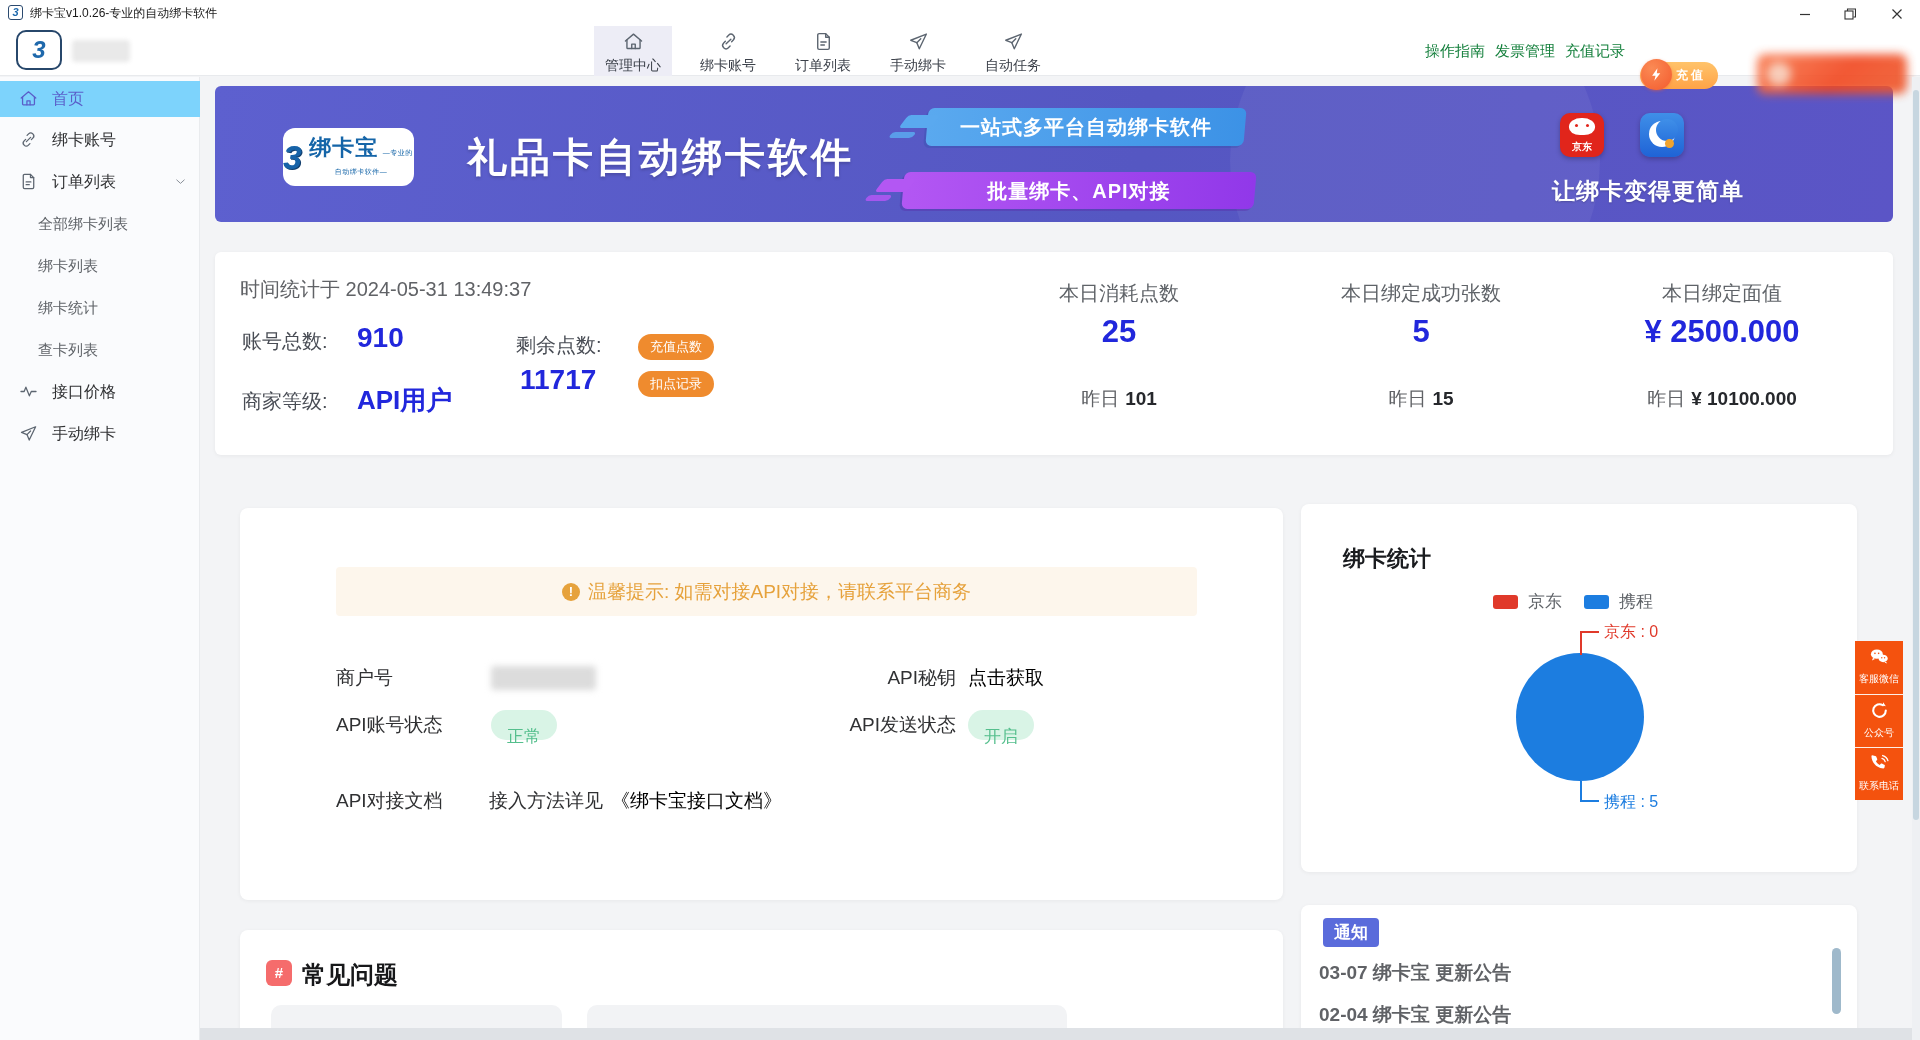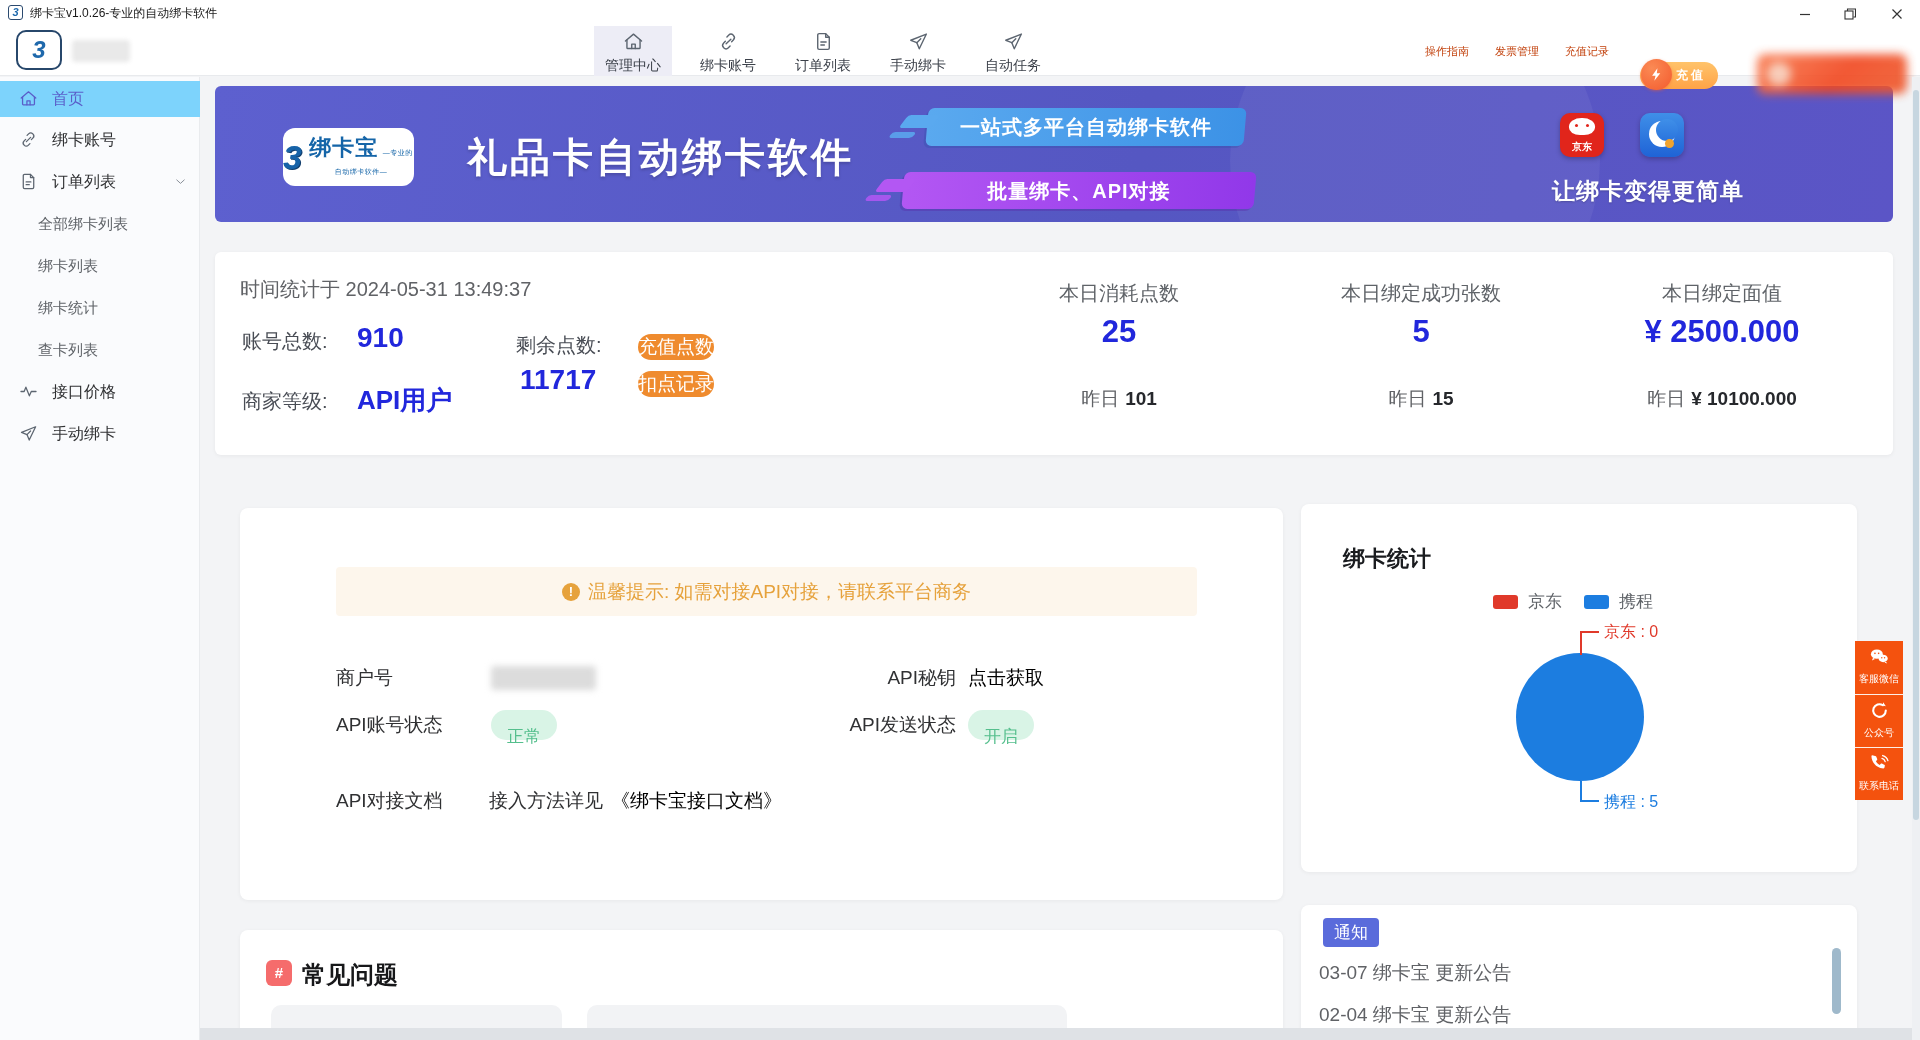--- a/index.html
+++ b/index.html
@@ -17,21 +17,21 @@
   
   .header { position:absolute; left:0; top:26px; width:1920px; height:50px; background:#fff; border-bottom:1px solid #e8eaed; z-index:40; }
   .brand-logo { position:absolute; left:16px; top:4px; width:46px; height:40px; border:2px solid #27476b; border-radius:10px; background:#fff; text-align:center; line-height:36px; font-style:italic; font-weight:bold; font-size:24px; color:#1f69ac; }
   .brand-blur { position:absolute; left:72px; top:14px; width:58px; height:22px; background:#e9e9e9; border-radius:4px; filter:blur(2px); }
   .topnav { position:absolute; left:594px; top:0; height:50px; display:flex; gap:17px; }
   .topnav .tab { width:78px; height:50px; text-align:center; padding-top:5px; color:#3c414a; cursor:pointer; }
   .topnav .tab.active { background:#ededf6; }
   .topnav .tab svg { width:21px; height:21px; stroke:#5c6570; }
   .topnav .tab .tlabel { display:block; font-size:14px; margin-top:1px; }
   .header-links { position:absolute; left:1425px; top:0; height:50px; display:flex; gap:10px; align-items:center; }
-  .header-links .hlink { font-size:11px; color:#c2410c; cursor:pointer; width:60px; }
+  .header-links .hlink { font-size:15px; color:#15803d; cursor:pointer; width:60px; }
   .recharge-pill { position:absolute; left:1640px; top:36px; width:78px; height:27px; border-radius:14px; background:linear-gradient(180deg,#ffc36a,#ffa347); cursor:pointer; }
   .recharge-pill .bolt { position:absolute; left:1px; top:-3px; width:31px; height:31px; border-radius:50%; background:radial-gradient(circle at 35% 30%,#fb8a54,#f35b2e); box-shadow:0 1px 3px rgba(243,91,46,.5); display:flex; align-items:center; justify-content:center; }
   .recharge-pill .bolt svg { width:15px; height:15px; fill:#fff; }
   .recharge-pill .rlabel { position:absolute; left:36px; top:0; line-height:27px; font-size:12px; font-weight:bold; color:#fff; letter-spacing:3px; }
   .account-blur { position:absolute; left:1757px; top:28px; width:150px; height:40px; border-radius:8px; background:linear-gradient(135deg,#f97a4e 0%,#f1471f 55%,#ef5a2d 100%); filter:blur(5px); opacity:.9; }
   .account-blur .dot { position:absolute; left:10px; top:8px; width:24px; height:24px; border-radius:50%; background:#f8c9b4; }
 
   
   .sidebar { position:absolute; left:0; top:77px; width:200px; height:963px; background:#fafbfd; border-right:1px solid #e9ebee; z-index:30; }
   .side-item { position:absolute; left:0; width:200px; height:36px; line-height:36px; font-size:16px; color:#303133; cursor:pointer; }
@@ -72,21 +72,21 @@
   .ctrip .body2 { position:absolute; left:16px; top:6px; width:22px; height:22px; border-radius:50%; background:linear-gradient(180deg,#3f8fe8,#2a74dd); }
   .ctrip .tail { position:absolute; left:25px; top:26px; width:9px; height:9px; border-radius:50%; background:#f0a32f; }
   .banner-slogan { position:absolute; left:1323px; top:90px; width:220px; text-align:center; font-size:23px; font-weight:bold; color:#fff; letter-spacing:1px; text-shadow:0 1px 2px rgba(0,0,0,.2); }
 
   
   .card { position:absolute; background:#fff; border-radius:8px; box-shadow:0 1px 4px rgba(0,0,0,.05); }
   .stats-card { left:215px; top:252px; width:1678px; height:203px; border-radius:6px; }
   .stats-time { position:absolute; left:25px; top:24px; font-size:20px; color:#606266; }
   .stat-lab { position:absolute; font-size:20px; color:#494d55; }
   .stat-val { position:absolute; font-weight:bold; color:#2127dc; }
-  .pts-btn { position:absolute; left:423px; width:76px; height:26px; border-radius:13px; background:#ef8b2e; color:#fff; font-size:19px; text-align:center; line-height:26px; cursor:pointer; }
+  .pts-btn { position:absolute; left:423px; width:76px; height:26px; border-radius:13px; background:#ef8b2e; color:#fff; font-size:13px; text-align:center; line-height:26px; cursor:pointer; }
   .stat-col { position:absolute; top:0; width:320px; height:203px; text-align:center; }
   .stat-col .clabel { position:absolute; top:28px; width:100%; font-size:20px; color:#5f6368; }
   .stat-col .cvalue { position:absolute; top:62px; width:100%; font-size:31px; font-weight:bold; color:#2127dc; }
   .stat-col .cprev { position:absolute; top:134px; width:100%; font-size:19px; color:#606266; }
   .stat-col .cprev b { color:#26282c; margin-left:6px; }
 
   
   .api-card { left:240px; top:508px; width:1043px; height:392px; }
   .alert { position:absolute; left:96px; top:59px; width:861px; height:49px; background:#fdf6ec; border-radius:4px; display:flex; align-items:center; justify-content:center; gap:8px; }
   .alert .ic { width:18px; height:18px; border-radius:50%; background:#e6a23c; color:#fff; font-size:13px; font-weight:bold; text-align:center; line-height:18px; }
@@ -108,21 +108,21 @@
   .legend .sw { width:25px; height:14px; border-radius:3px; }
   .legend .lg-label { font-size:17px; color:#5f6368; margin-right:12px; }
   .pie { position:absolute; left:215px; top:149px; width:128px; height:128px; border-radius:50%; background:#1c7de0; }
   .pl-line { position:absolute; background:#e0392a; }
   .pl-line.blue { background:#1c7de0; }
   .pie-label { position:absolute; font-size:16px; }
   .pie-label.red { color:#e0392a; }
   .pie-label.blue { color:#1c7de0; }
 
   
-  .notice-card { left:1301px; top:905px; width:556px; height:135px; }
+  .notice-card { left:1301px; top:905px; width:556px; height:135px;font-weight:bold; }
   .notice-tag { position:absolute; left:22px; top:13px; padding:3px 11px; background:#5a6bdb; border-radius:4px; color:#fff; font-size:17px; }
   .notice-item { position:absolute; left:18px; font-size:19px; color:#606266; cursor:pointer; }
   .notice-scroll { position:absolute; left:531px; top:43px; width:9px; height:66px; border-radius:5px; background:#9fb9cb; }
 
   
   .faq-card { left:240px; top:930px; width:1043px; height:110px; }
   .faq-ic { position:absolute; left:26px; top:30px; width:26px; height:26px; border-radius:6px; background:#f56c6c; color:#fff; font-weight:bold; font-size:15px; text-align:center; line-height:26px; }
   .faq-title { position:absolute; left:62px; top:29px; font-size:24px; font-weight:bold; color:#17181a; }
   .faq-chip { position:absolute; top:75px; height:45px; background:#f2f3f5; border-radius:10px; cursor:pointer; }
 

